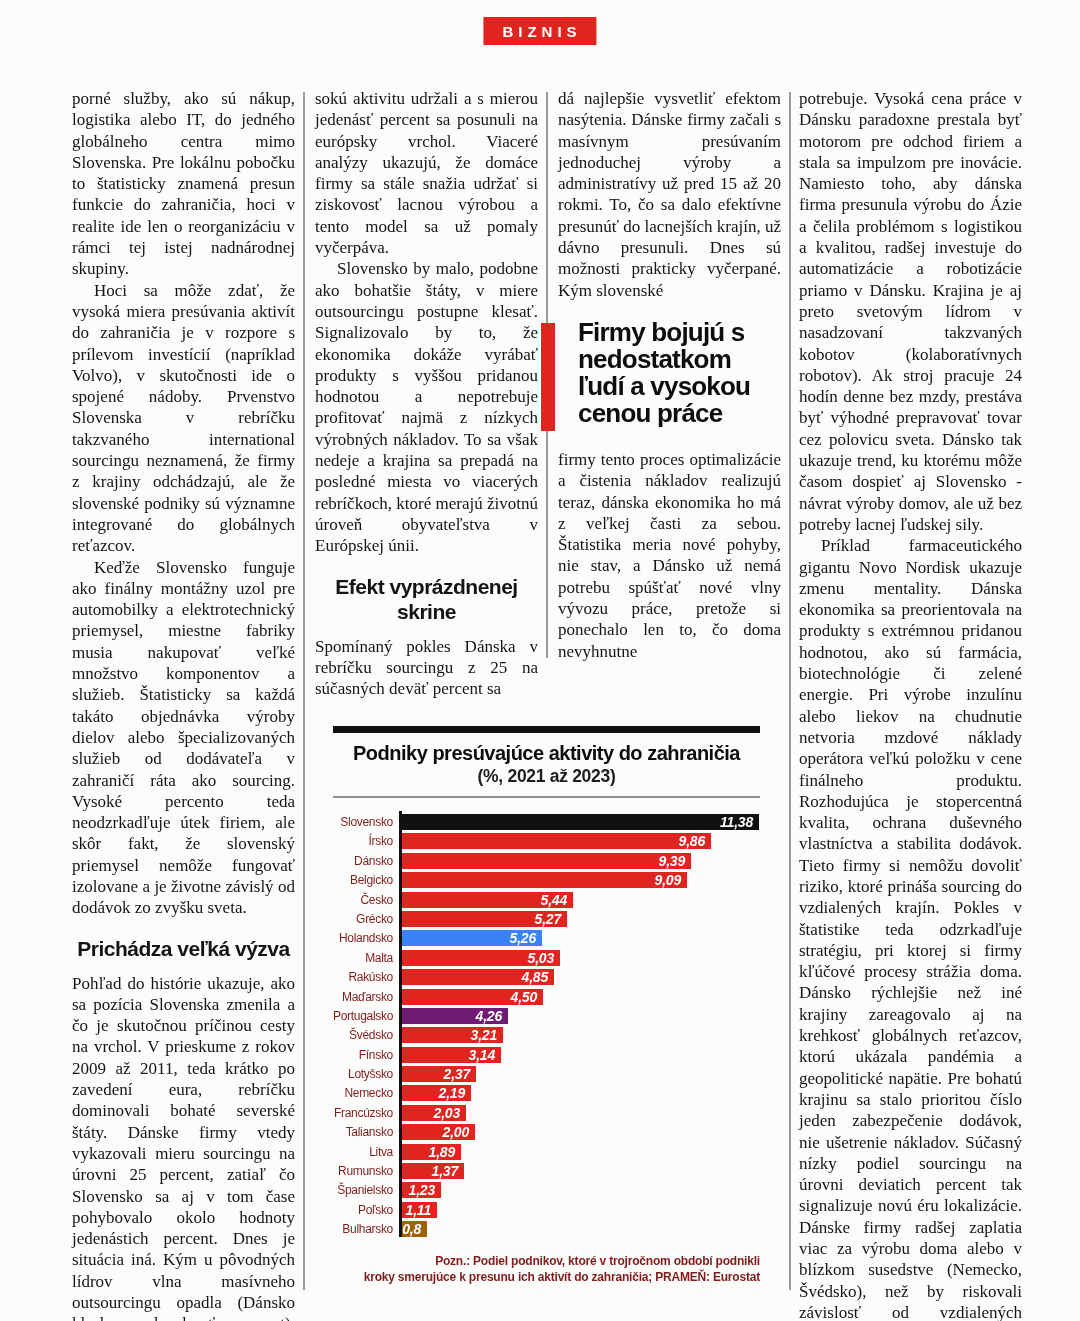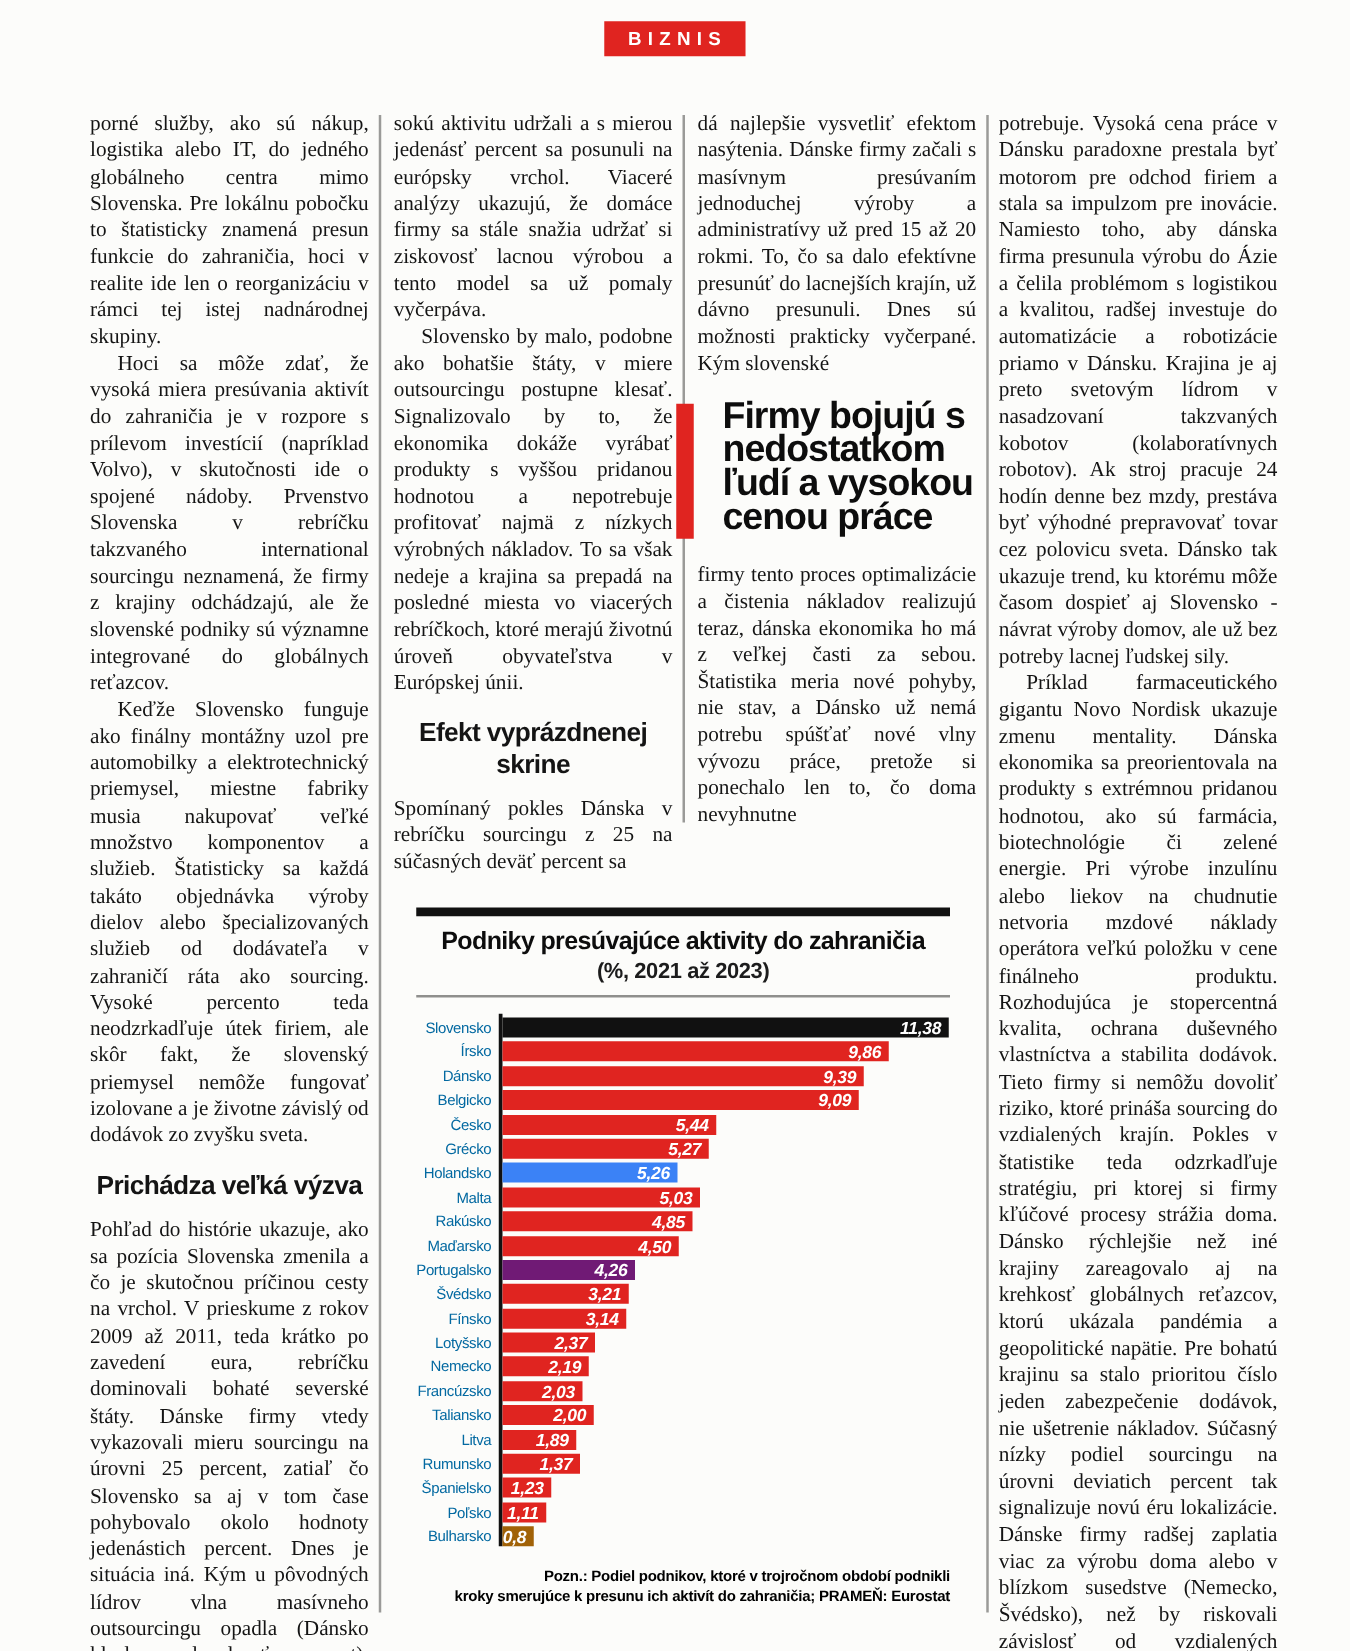--- a/index.html
+++ b/index.html
@@ -27,38 +27,38 @@
   .col p{margin:0;}
   .col p.ind{text-indent:22px;}
 
   .subhead{font-family:"Liberation Sans","DejaVu Sans",sans-serif;font-weight:bold;
     font-size:21px;line-height:25px;text-align:center;margin:17px 0 12px 0;letter-spacing:-0.5px;}
 
   
   .pullquote{position:relative;margin:18px 0 22px 0;padding-left:20px;}
   .pq-bar{position:absolute;left:-17px;top:4px;width:14px;height:108px;}
   .pq-text{font-family:"Liberation Sans","DejaVu Sans",sans-serif;font-weight:bold;
-    font-size:30px;line-height:27px;letter-spacing:-0.8px;text-align:left;color:#0d0d0d;}
+    font-size:26px;line-height:27px;letter-spacing:-0.8px;text-align:left;color:#0d0d0d;}
 
   
   .chart{position:absolute;left:333px;top:726px;width:427px;font-family:"Liberation Sans","DejaVu Sans",sans-serif;}
   .chart-rule-top{height:7px;background:#111;}
   .chart-title{margin-top:9px;text-align:center;font-weight:bold;font-size:20px;letter-spacing:-0.5px;color:#0d0d0d;}
   .chart-subtitle{text-align:center;font-weight:bold;font-size:17.5px;letter-spacing:-0.3px;color:#1c1c1c;margin-top:1px;}
   .chart-rule-mid{height:2px;background:#8f8f8d;margin-top:9px;}
   .chart-plot{position:relative;margin-top:16px;}
   .caxis{position:absolute;left:66px;top:-3px;bottom:0;width:3px;background:#111;}
   .crow{display:flex;align-items:center;height:16px;margin-bottom:3.4px;}
   .clab{flex:0 0 60px;width:60px;padding-right:9px;text-align:right;font-size:12px;
-    letter-spacing:-0.3px;color:#0369a1;white-space:nowrap;}
+    letter-spacing:-0.3px;color:#7f1d1d;white-space:nowrap;}
   .cbar{height:16px;position:relative;white-space:nowrap;}
   .cval{display:block;height:16px;line-height:16.5px;text-align:right;padding-right:6px;
     color:#fff;font-weight:bold;font-style:italic;font-size:14px;letter-spacing:-0.2px;}
   .chart-note{margin-top:16px;text-align:right;font-weight:bold;font-size:12px;
-    line-height:16px;letter-spacing:-0.2px;color:#000000;}
+    line-height:16px;letter-spacing:-0.2px;color:#7f1d1d;}
 </style>
 </head>
 <body>
 
 <div id="page">
 
   <div class="badge accent-bg" style="background: rgb(224, 36, 32);">BIZNIS</div>
 
   <div class="vdiv vdiv1"></div>
   <div class="vdiv vdiv2"></div>

